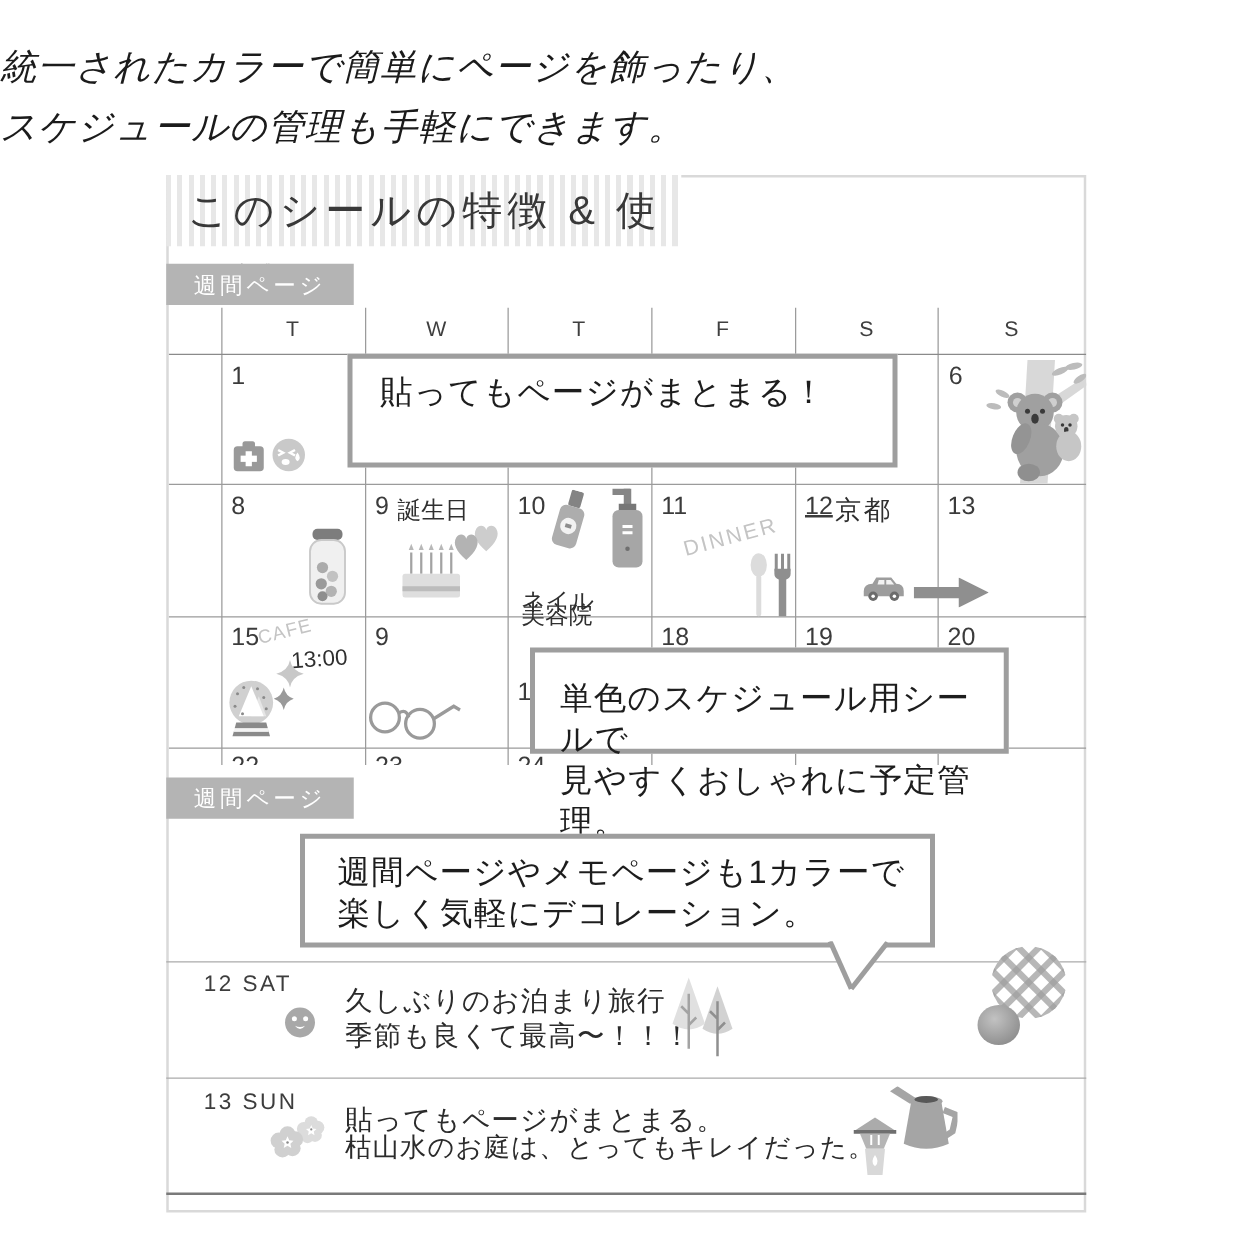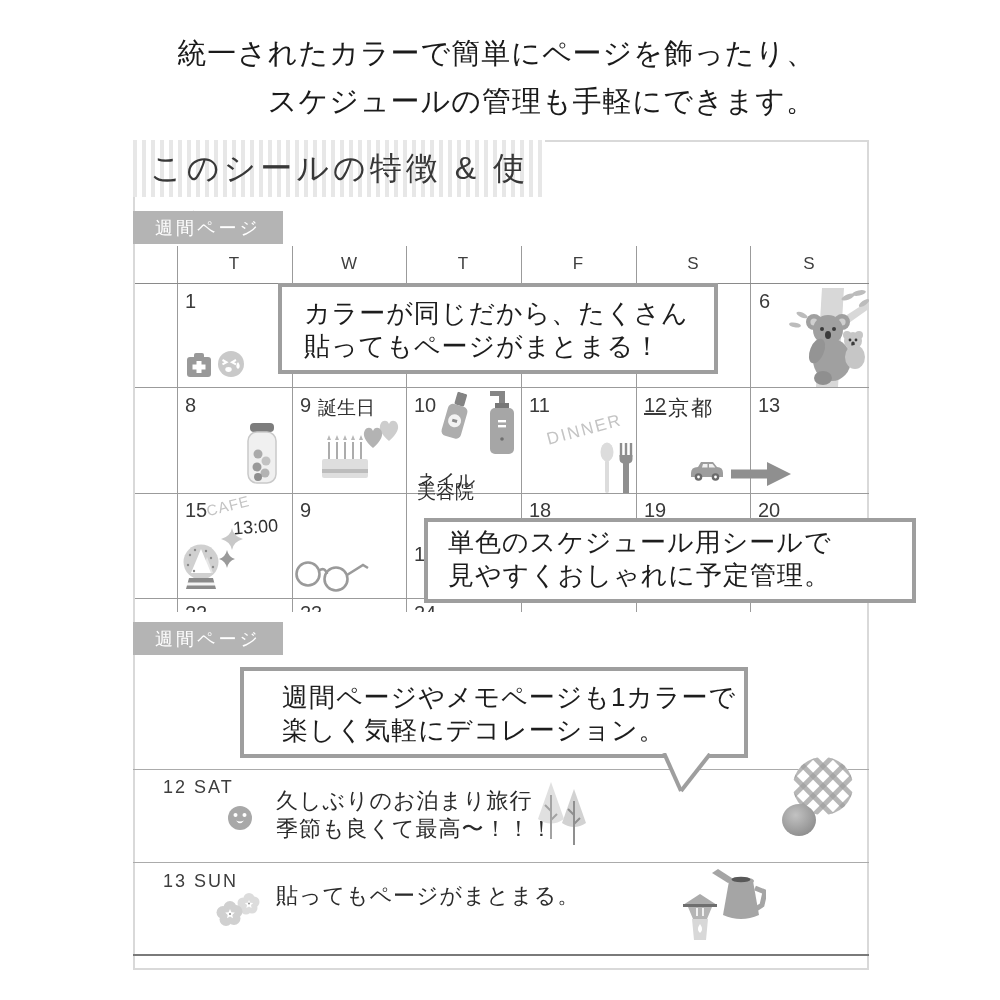--- a/index.html
+++ b/index.html
@@ -1,21 +1,21 @@
 <!DOCTYPE html>
 <html><head>
 <meta charset="utf-8">
 <style>
   html,body{margin:0;padding:0;background:#fff;}
   .canvas{position:relative;width:1000px;height:1000px;background:#fff;overflow:hidden;
           font-family:"Liberation Sans","DejaVu Sans",sans-serif;color:#222;}
   .abs{position:absolute;}
   
-  .hl{position:absolute;left:0;width:816px;text-align:right;color:#1b1b1b;
-      font-size:29px;font-weight:500;letter-spacing:1px;}
+  .hl{position:absolute;left:0;width:816px;text-align:left;color:#1b1b1b;
+      font-size:29px;font-weight:500;letter-spacing:1px;font-style:italic;}
   
   .frame{position:absolute;left:133px;top:140px;width:736px;height:830px;
          border:2px solid #d9d9d9;box-sizing:border-box;background:#fff;}
   
   .stripes{position:absolute;left:133px;top:140px;width:412px;height:57px;
            background:repeating-linear-gradient(90deg,#e7e7e7 0px,#e7e7e7 4px,#ffffff 4px,#ffffff 9px);}
   .stripes span{display:block;line-height:57px;padding-left:17px;font-size:32px;
                 letter-spacing:4px;color:#383838;}
   
   .sec-label{position:absolute;left:133px;width:150px;height:33px;background:#b4b4b4;
@@ -266,32 +266,31 @@
       <svg width="78" height="40" viewBox="0 0 78 40">
         <circle cx="15" cy="20" r="11.5" fill="none" stroke="#9a9a9a" stroke-width="2.6"></circle>
         <circle cx="43" cy="25" r="11.5" fill="none" stroke="#9a9a9a" stroke-width="2.6"></circle>
         <path d="M26 16.5 Q32 12.5 34 20" fill="none" stroke="#9a9a9a" stroke-width="2.6"></path>
         <path d="M54 21 L70 11 L75 14" fill="none" stroke="#9a9a9a" stroke-width="2.6"></path>
       </svg>
     </span>
   </div>
 
   <div class="bubble" style="left:278px;top:283px;width:440px;height:91px;padding:10px 0 0 22px;">
-    <div>カラーが同じだから、たくさん</div>
     <div>貼ってもページがまとまる！</div>
   </div>
 
-  <div class="bubble" style="left:424px;top:518px;width:492px;height:85px;padding:4px 0 0 20px;">
+  <div class="bubble" style="left:424px;top:518px;width:383px;height:85px;padding:20px 0 0 20px;">
     <div>単色のスケジュール用シールで</div>
     <div>見やすくおしゃれに予定管理。</div>
   </div>
 
   <div class="sec-label" style="top:622px;">週間ページ</div>
 
-  <div class="bubble" style="left:240px;top:667px;width:508px;height:91px;padding:10px 0 0 38px;">
+  <div class="bubble" style="left:240px;top:667px;width:508px;height:91px;padding:10px 0 0 26px;">
     <div>週間ページやメモページも1カラーで</div>
     <div>楽しく気軽にデコレーション。</div>
   </div>
   <span class="abs" style="left:660px;top:753px;z-index:6;">
     <svg width="56" height="44" viewBox="0 0 56 44">
       <polygon points="4,0 50,0 21,38" fill="#fff"></polygon>
       <line x1="4" y1="0" x2="21" y2="38" stroke="#9e9e9e" stroke-width="4"></line>
       <line x1="50" y1="1" x2="21" y2="38" stroke="#9e9e9e" stroke-width="4"></line>
     </svg>
   </span>
@@ -376,20 +375,21 @@
           <circle cx="21" cy="29.5" r="6.5"></circle>
         <circle cx="13" cy="30.5" r="6.5"></circle>
           <circle cx="10" cy="23.5" r="6.5"></circle>
       </g>
       <path d="M17 20 l1.4 3.2 3.4 .4 -2.5 2.3 .7 3.4 -3 -1.8 -3 1.8 .7 -3.4 -2.5 -2.3 3.4 -.4 z" fill="#fff"></path>
       <circle cx="17" cy="25" r="1" fill="#8a8a8a"></circle>
         <circle cx="36" cy="14.5" r="0.9" fill="#8a8a8a"></circle>
     </svg>
   </span>
   <div class="wk-hand" style="left:276px;top:881px;">貼ってもページがまとまる。</div>
+  <div class="wk-hand" style="left:276px;top:904px;font-size:21px;">枯山水のお庭は、とってもキレイだった。</div>
   <span class="abs" style="left:681px;top:893px;">
     <svg width="38" height="48" viewBox="0 0 38 48">
       <path d="M19 1 L36 12 H2 Z" fill="#ababab"></path>
       <rect x="2" y="11" width="34" height="3" fill="#6f6f6f"></rect>
       <path d="M7 14 L31 14 L26 26 H12 Z" fill="#b5b5b5"></path>
       <path d="M16 15 v8 M22 15 v8" stroke="#fff" stroke-width="1.6"></path>
       <path d="M11 26 H27 L25 47 H13 Z" fill="#d8d8d8"></path>
       <path d="M19 31 q4.2 5.8 0 9 q-4.2 -3.2 0 -9" fill="#fff"></path>
     </svg>
   </span>

